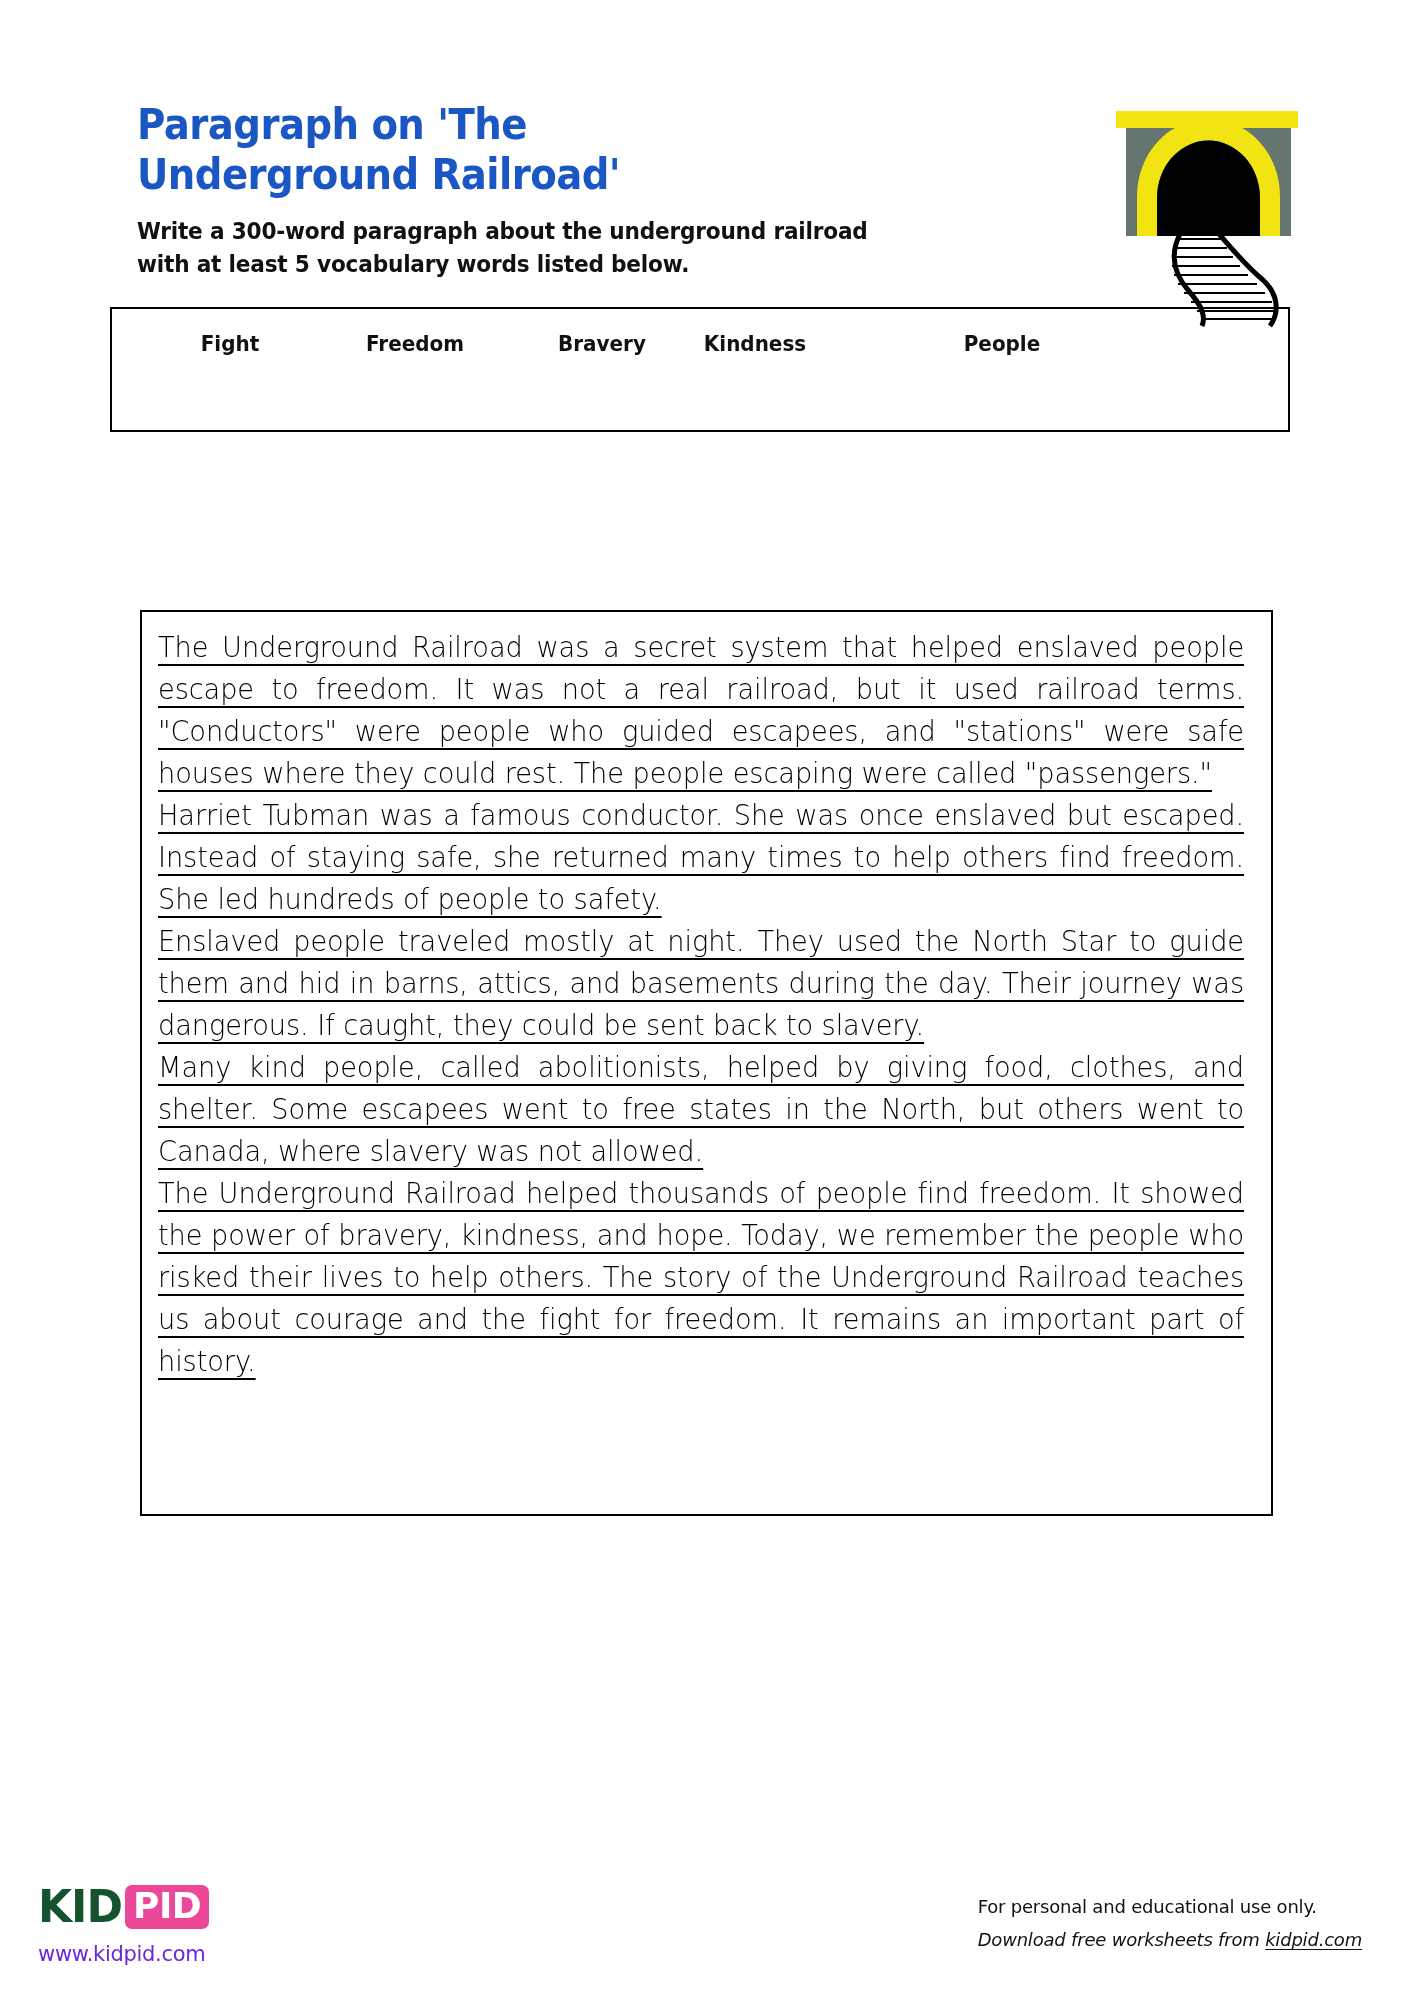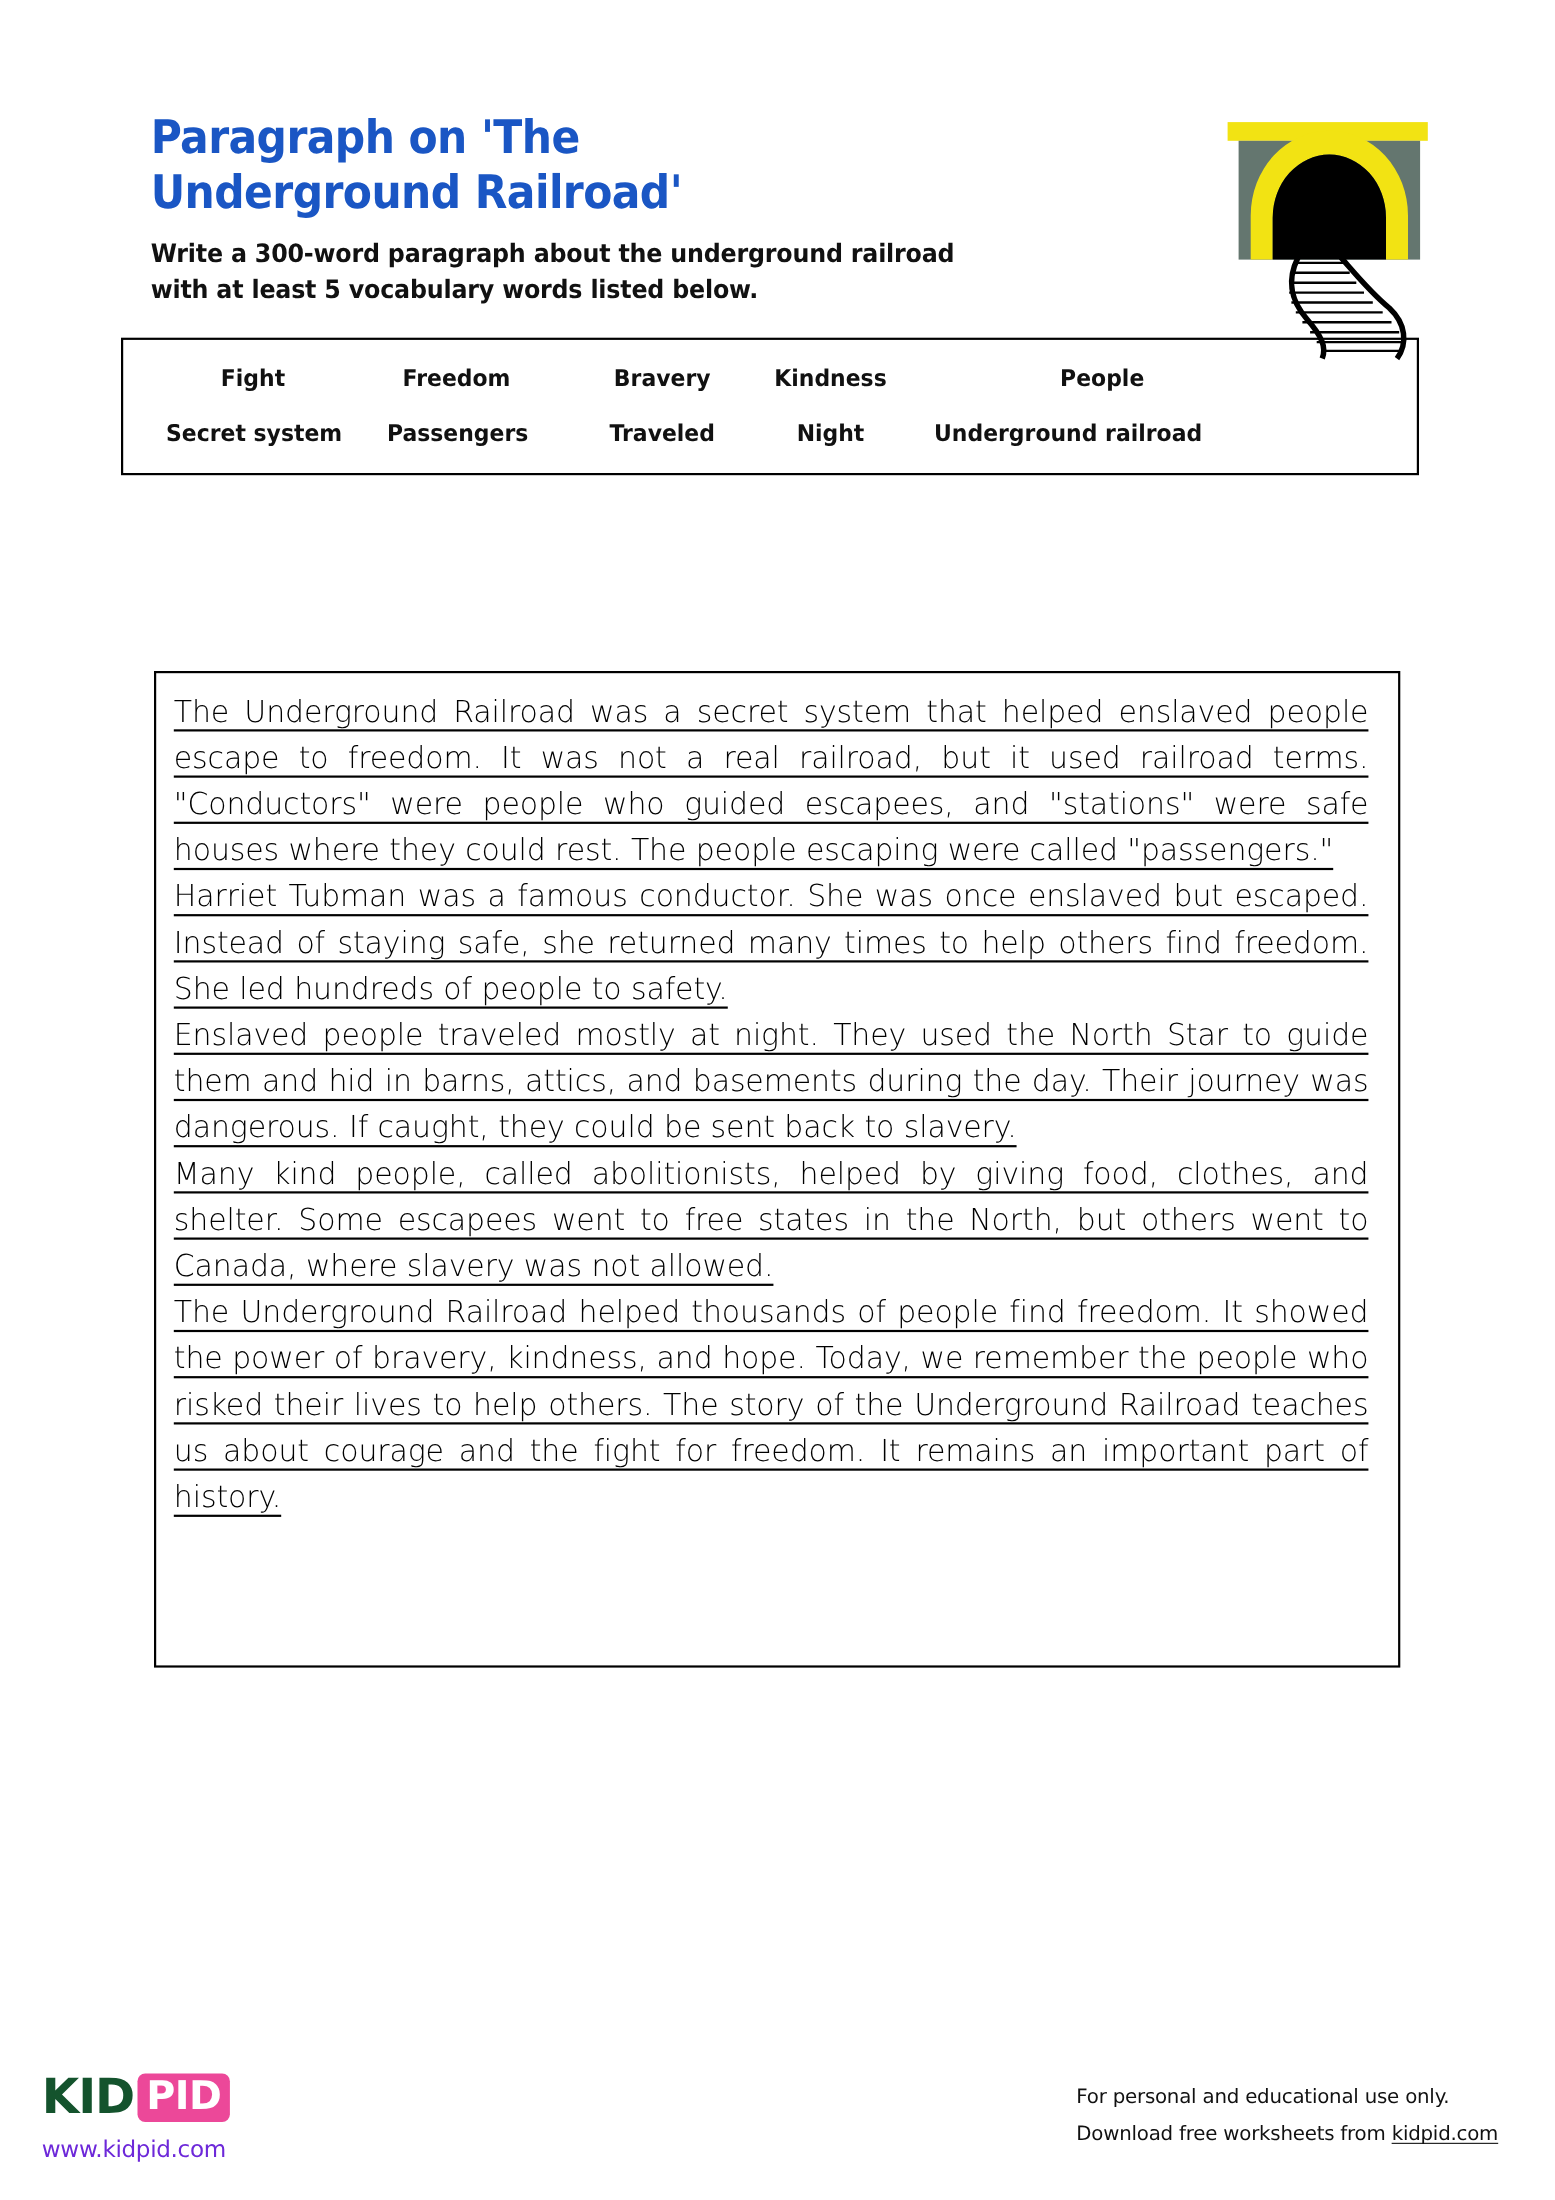--- a/index.html
+++ b/index.html
@@ -173,21 +173,21 @@
     position: absolute;
     right: 52px;
     top: 10px;
     text-align: left;
     font-family: "DejaVu Sans", sans-serif;
     font-size: 18px;
     color: #111111;
     line-height: 1.85;
     letter-spacing: -0.2px;
   }
-  #footer-notice .line2 { white-space: nowrap; }
+  #footer-notice .line2 { white-space: nowrap; font-style: italic; }
   #footer-link {
     text-decoration: underline;
     text-underline-offset: 3px;
     color: #111111;
   }
 </style>
 </head>
 <body>
 
 <div id="header">
@@ -225,27 +225,20 @@
 </div>
 
 <div id="vocab-box">
   <div class="vocab-row" id="vocab-row-1">
     <span class="vocab-word">Fight</span>
     <span class="vocab-word">Freedom</span>
     <span class="vocab-word">Bravery</span>
     <span class="vocab-word">Kindness</span>
     <span class="vocab-word">People</span>
   </div>
-  <div class="vocab-row" id="vocab-row-2">
-    <span class="vocab-word">Secret system</span>
-    <span class="vocab-word">Passengers</span>
-    <span class="vocab-word">Traveled</span>
-    <span class="vocab-word">Night</span>
-    <span class="vocab-word">Underground railroad</span>
-  </div>
 </div>
 
 <div id="essay-box">
   <p class="essay-paragraph">The Underground Railroad was a secret system that helped enslaved people escape to freedom. It was not a real railroad, but it used railroad terms. "Conductors" were people who guided escapees, and "stations" were safe houses where they could rest. The people escaping were called "passengers."</p>
   <p class="essay-paragraph">Harriet Tubman was a famous conductor. She was once enslaved but escaped. Instead of staying safe, she returned many times to help others find freedom. She led hundreds of people to safety.</p>
   <p class="essay-paragraph">Enslaved people traveled mostly at night. They used the North Star to guide them and hid in barns, attics, and basements during the day. Their journey was dangerous. If caught, they could be sent back to slavery.</p>
   <p class="essay-paragraph">Many kind people, called abolitionists, helped by giving food, clothes, and shelter. Some escapees went to free states in the North, but others went to Canada, where slavery was not allowed.</p>
   <p class="essay-paragraph">The Underground Railroad helped thousands of people find freedom. It showed the power of bravery, kindness, and hope. Today, we remember the people who risked their lives to help others. The story of the Underground Railroad teaches us about courage and the fight for freedom. It remains an important part of history.</p>
 </div>
 

